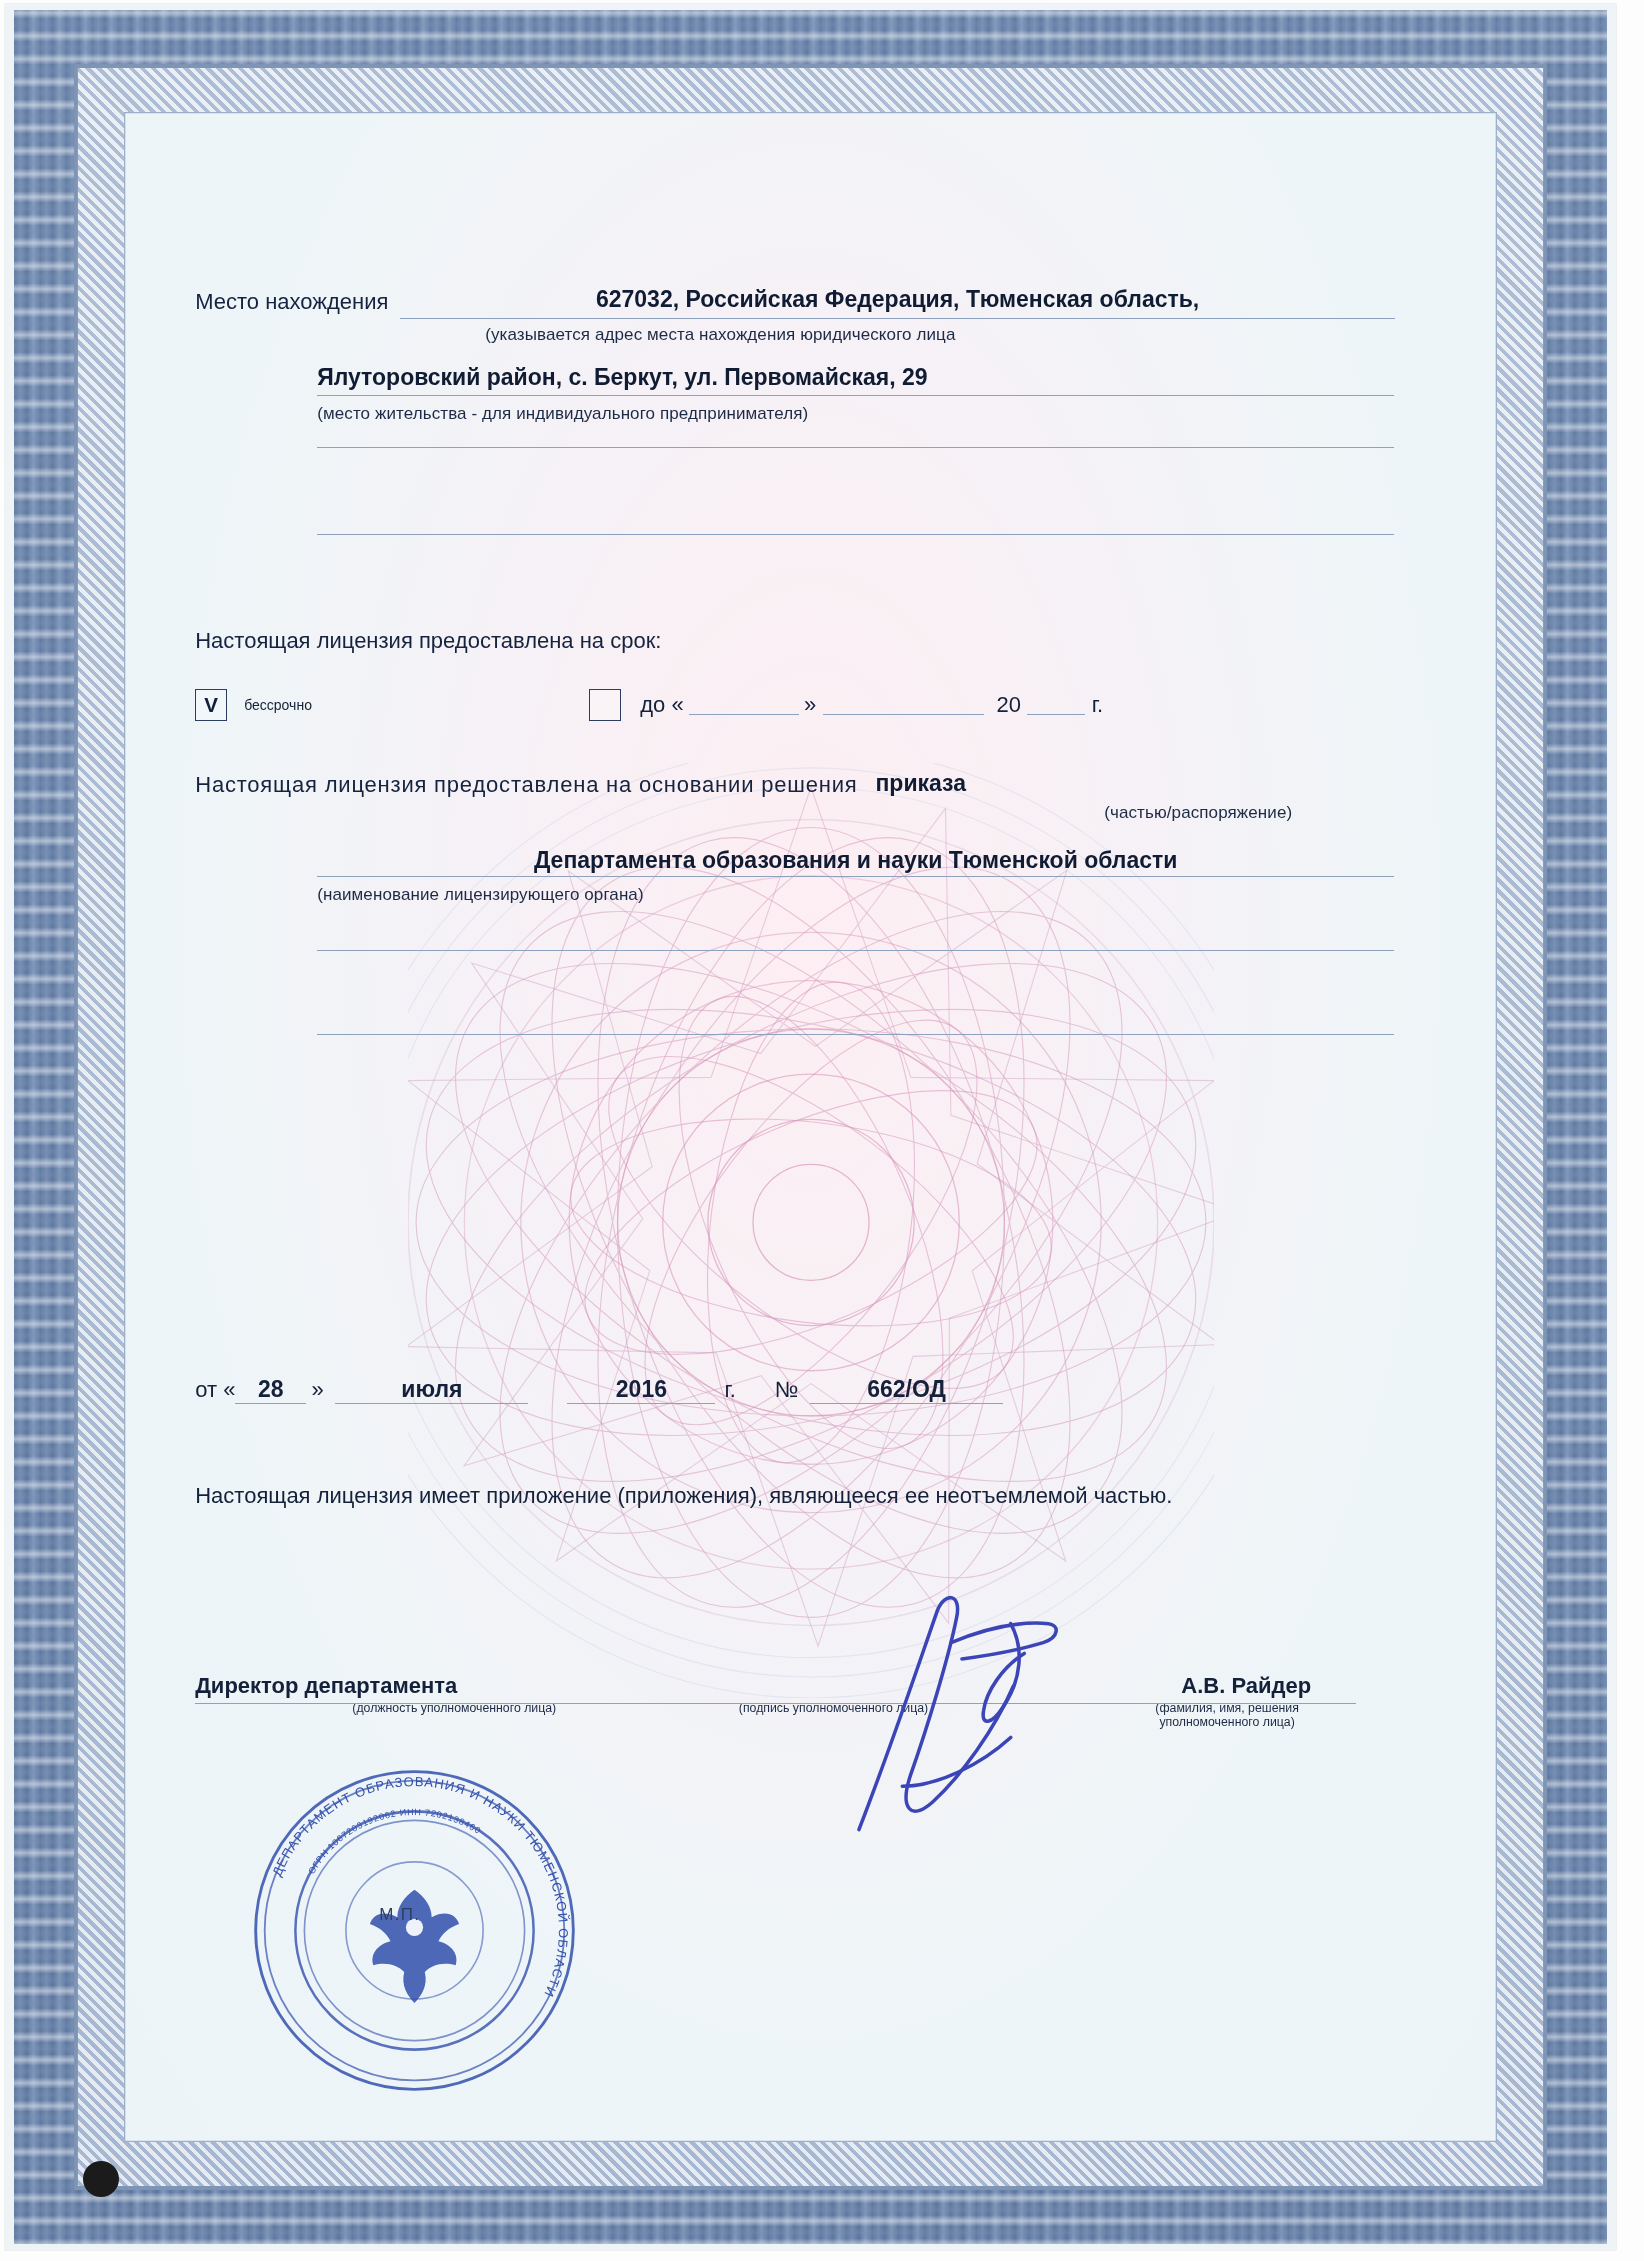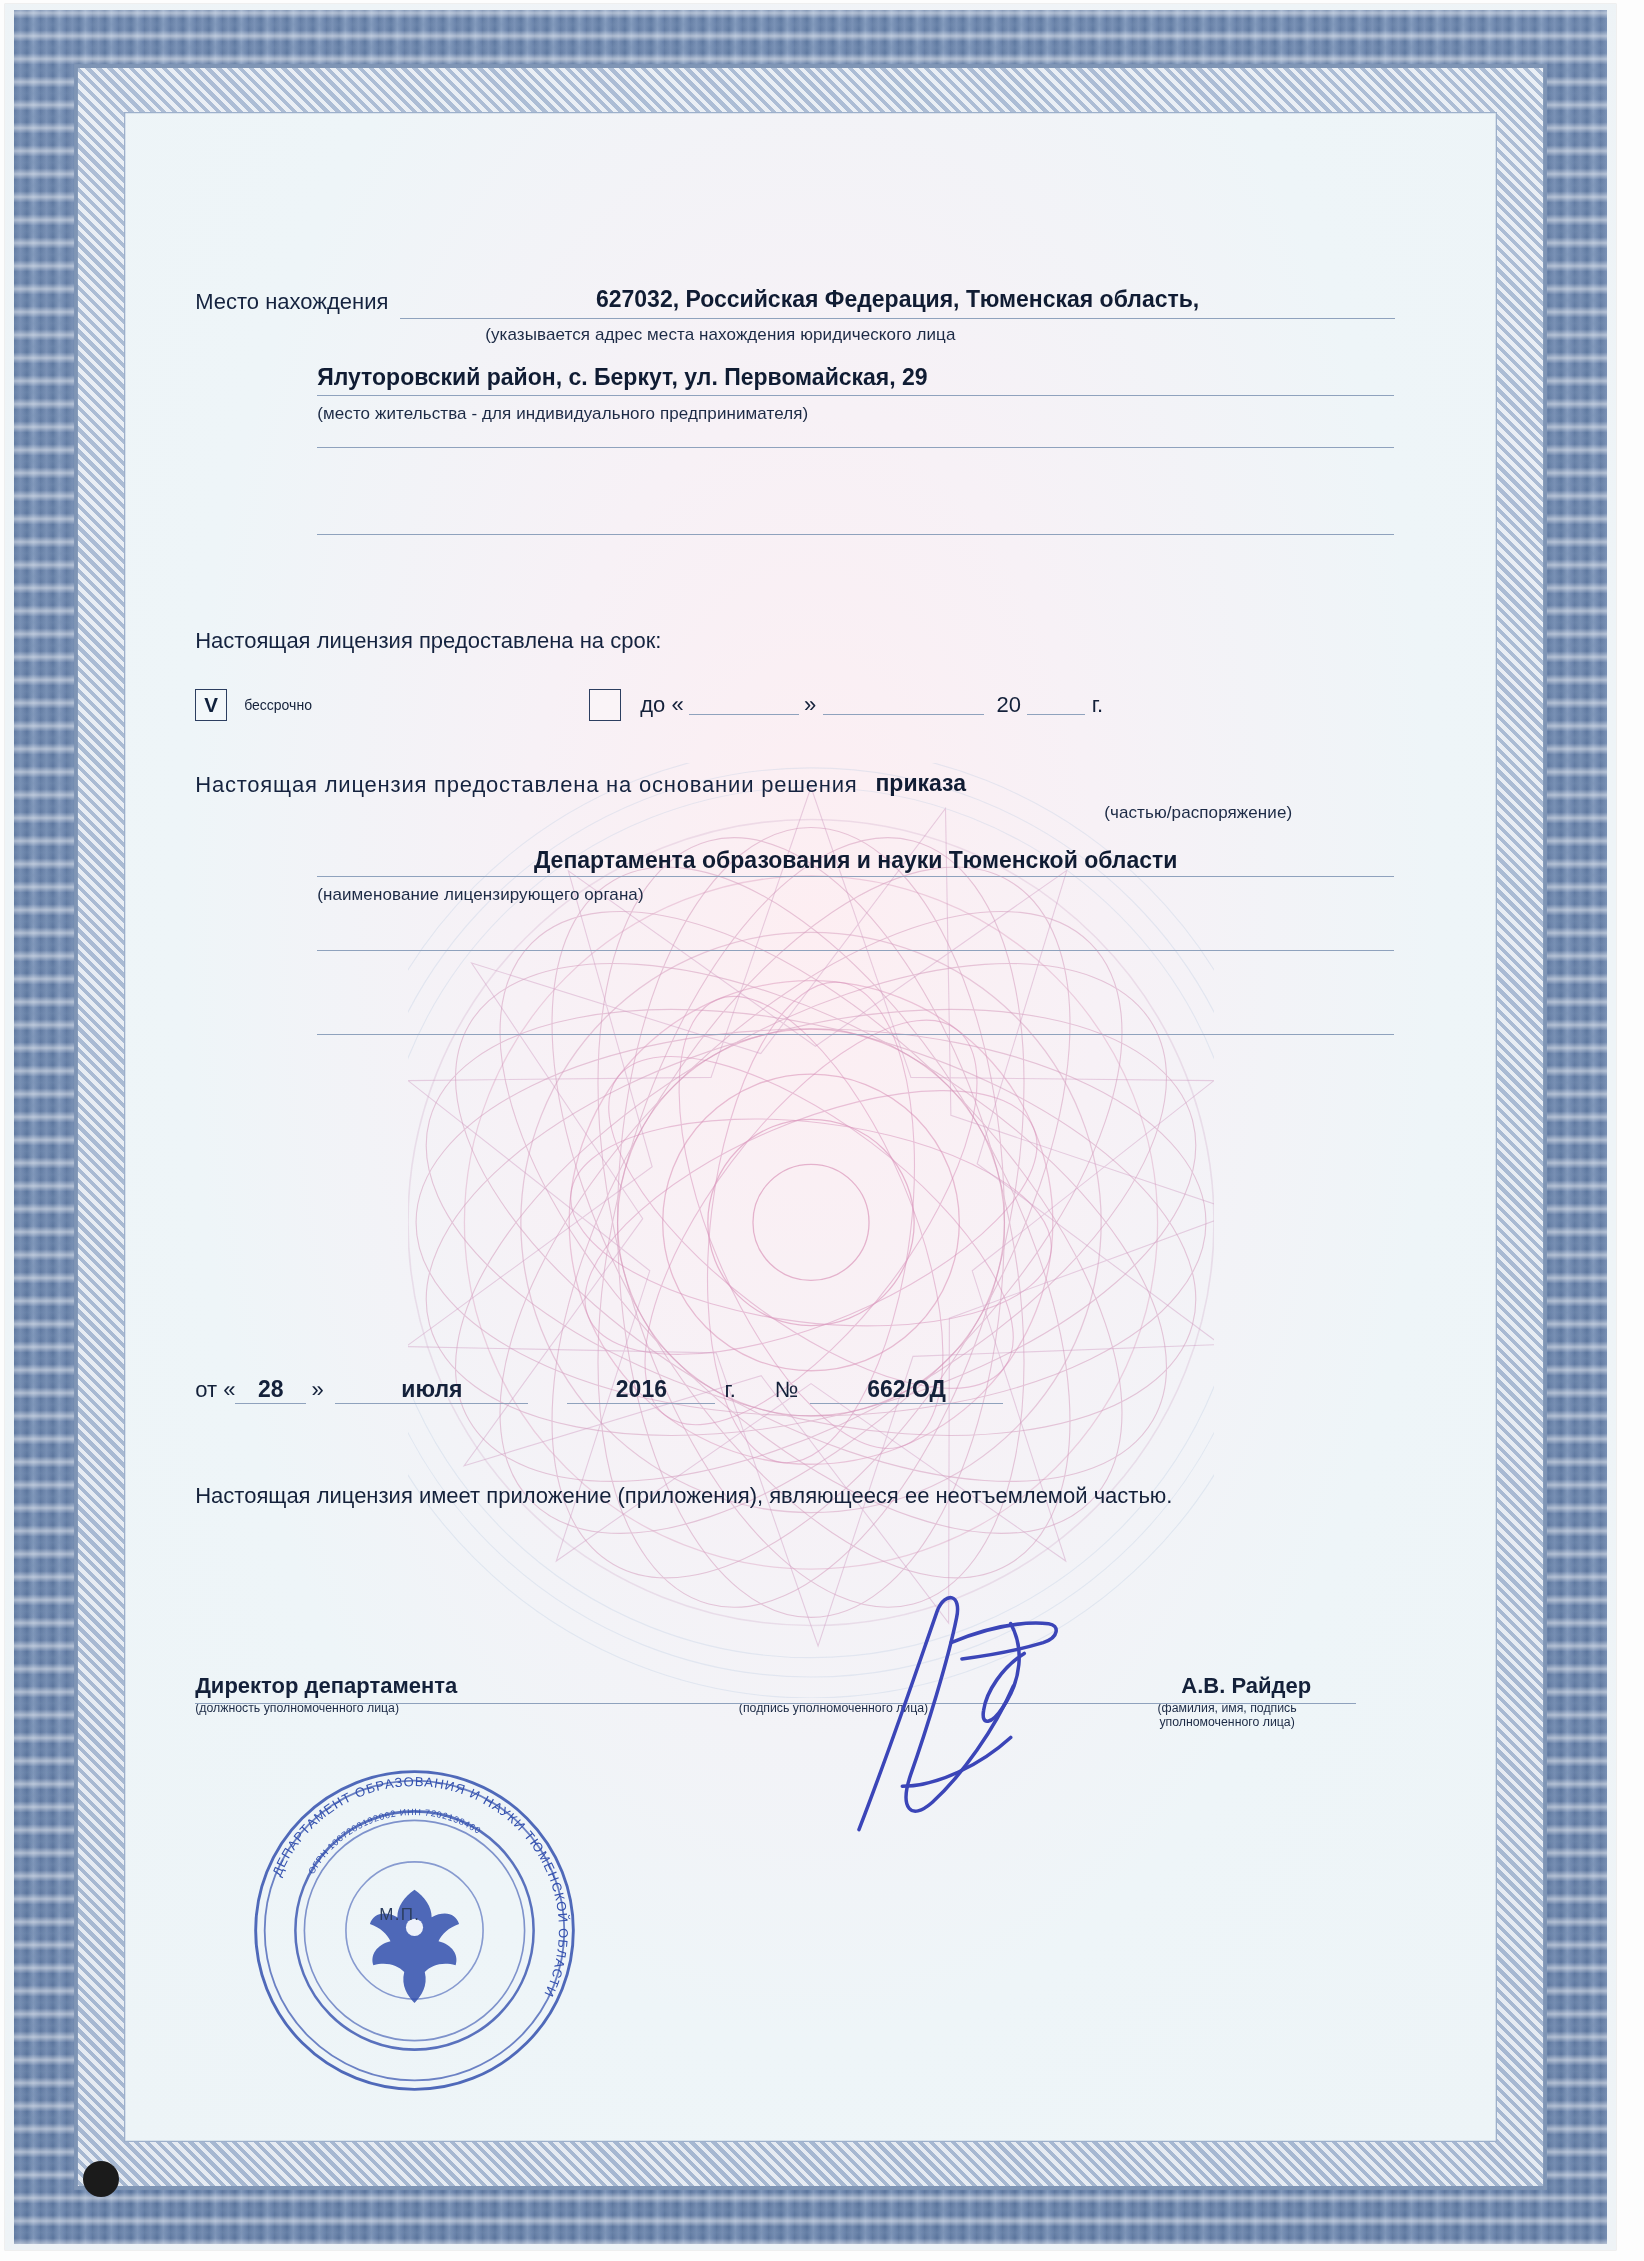--- a/index.html
+++ b/index.html
@@ -329,21 +329,21 @@
     font-weight: bold;
     white-space: nowrap;
     margin-right: 45px;
   }
   .sig-hints {
     display: flex;
     justify-content: space-between;
     margin-top: 2.6px;
   }
   .sig-hints > div { font-size: 12.3px; color: #1c2a45; }
-  .sig-hint-left { width: 361px; text-align: left; }
+  .sig-hint-left { width: 361px; text-align: right; }
   .sig-hint-mid { width: 303px; text-align: center; margin-left: 19.3px; }
   .sig-hint-right { width: 271px; text-align: center; margin-right: -6.4px; }
   .sig-rule {
     position: absolute;
     left: 0;
     top: 30px;
     width: 1161px;
     border-bottom: 1.3px solid #8fa2bd;
   }
 
@@ -509,21 +509,21 @@
         <div class="sig">
           <div class="sig-names">
             <span class="sig-post">Директор департамента</span>
             <span class="sig-fio">А.В. Райдер</span>
           </div>
           <div class="sig-rule"></div>
           <div class="sig-hints">
             <div class="sig-hint-left">(должность уполномоченного лица)</div>
             <div class="sig-hint-mid">(подпись уполномоченного лица)</div>
             <div class="sig-hint-right">
-              <div>(фамилия, имя, подпись</div>
+              <div>(фамилия, имя, решения</div>
               <div>уполномоченного лица)</div>
             </div>
           </div>
         </div>
 
         <svg class="scribble" viewBox="0 0 200 200">
           <g fill="none" stroke="#3b45b8" stroke-width="2.6" stroke-linecap="round">
             <path d="M28 182 C 52 120, 72 60, 86 20 C 92 6, 104 8, 100 26 C 94 56, 78 108, 66 142 C 58 166, 66 176, 82 162 C 104 142, 128 108, 142 76"></path>
             <path d="M96 44 C 120 34, 146 28, 168 30 C 176 31, 176 40, 164 44 C 144 50, 120 54, 104 56"></path>
             <path d="M140 30 C 150 48, 148 72, 134 92 C 126 104, 118 106, 120 94 C 122 80, 134 62, 150 52"></path>

